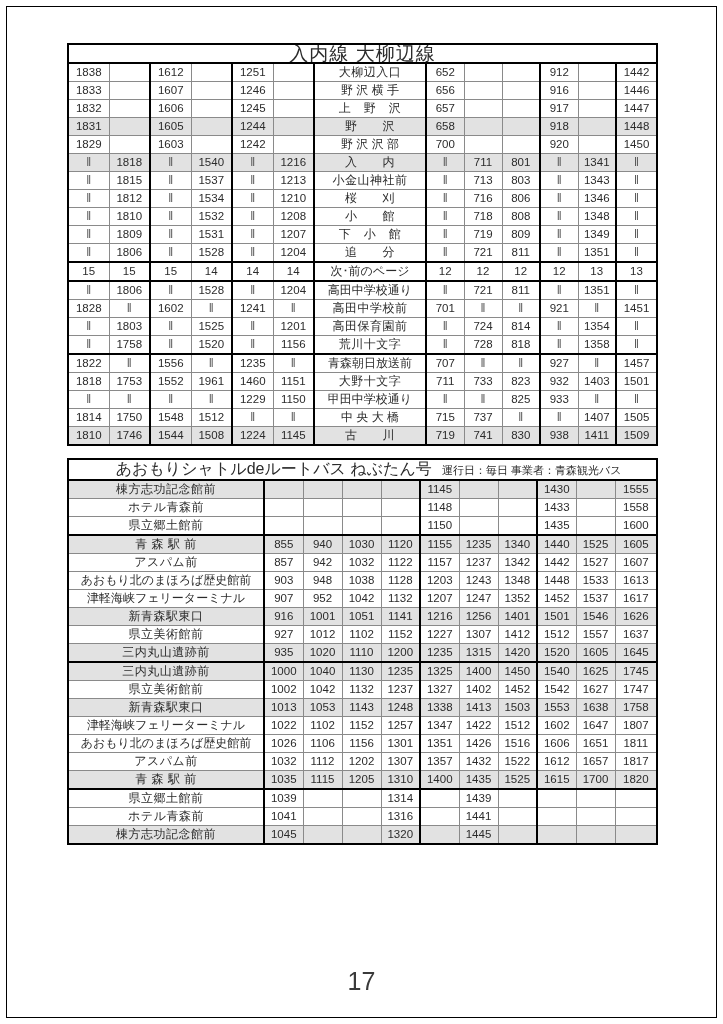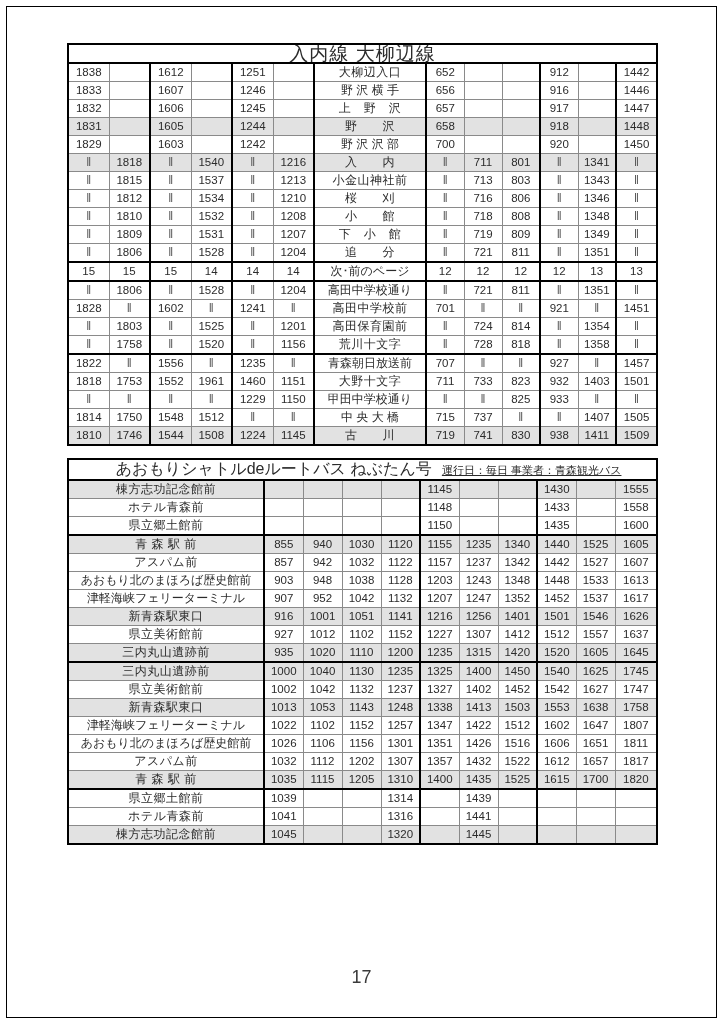--- a/index.html
+++ b/index.html
@@ -71,21 +71,20 @@
     line-height: 30px;
     font-size: 16px;
     border: 2px solid #000 !important;
     text-align: left;
     padding-left: 12px !important;
   }
   .title2-cell .sub {
     font-size: 11px;
     margin-left: 10px;
     letter-spacing: 0px;
-    text-decoration: underline;
   }
 
   th.hdr {
     font-size: 10.5px;
     height: 18px;
     line-height: 18px;
     border-bottom: 2px solid #000 !important;
     border-top: 2px solid #000 !important;
   }
 
@@ -106,21 +105,21 @@
 
   .pipe { color: #555; font-size: 12px; }
 
   .gap { height: 12px; }
 
   .pagenum {
     position: absolute;
     left: 0; right: 0;
     top: 967px;
     text-align: center;
-    font-size: 18px;
+    font-size: 25px;
     color: #3a3a3a;
   }
 </style>
 </head>
 <body>
 
 <div class="page">
   <div class="page-frame"></div>
 
   <div class="sheet">

